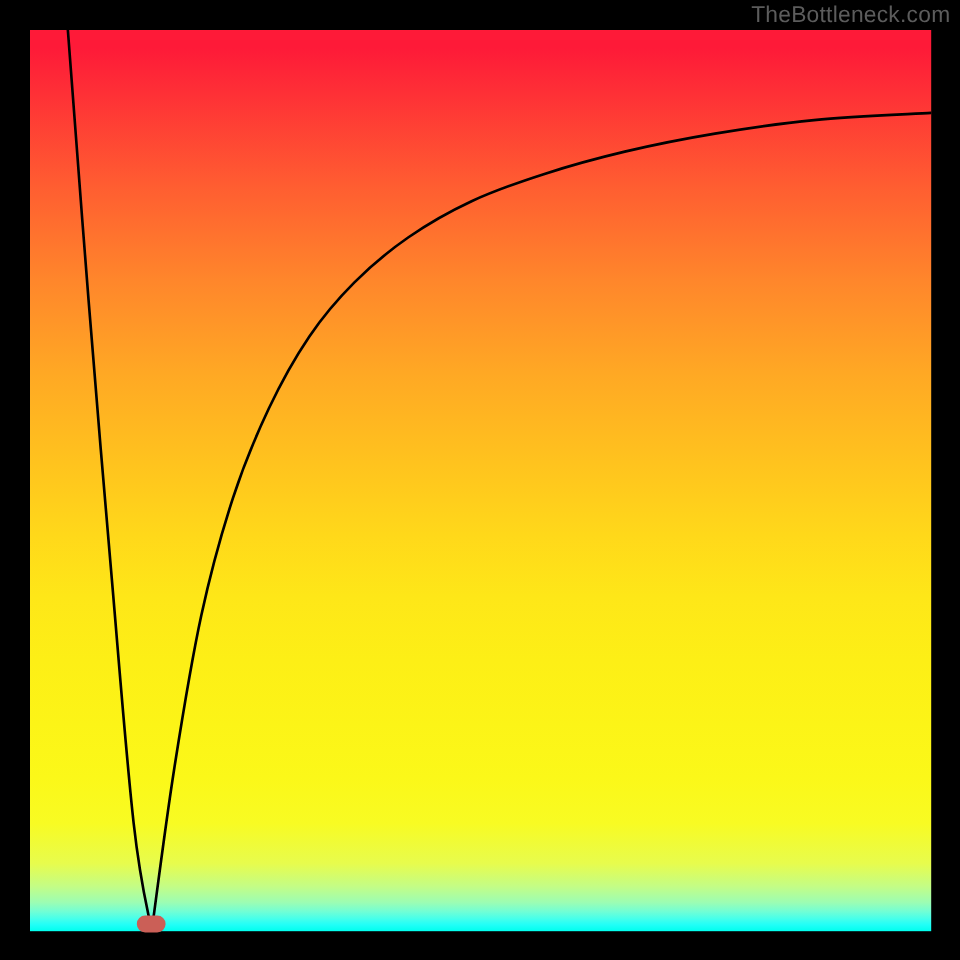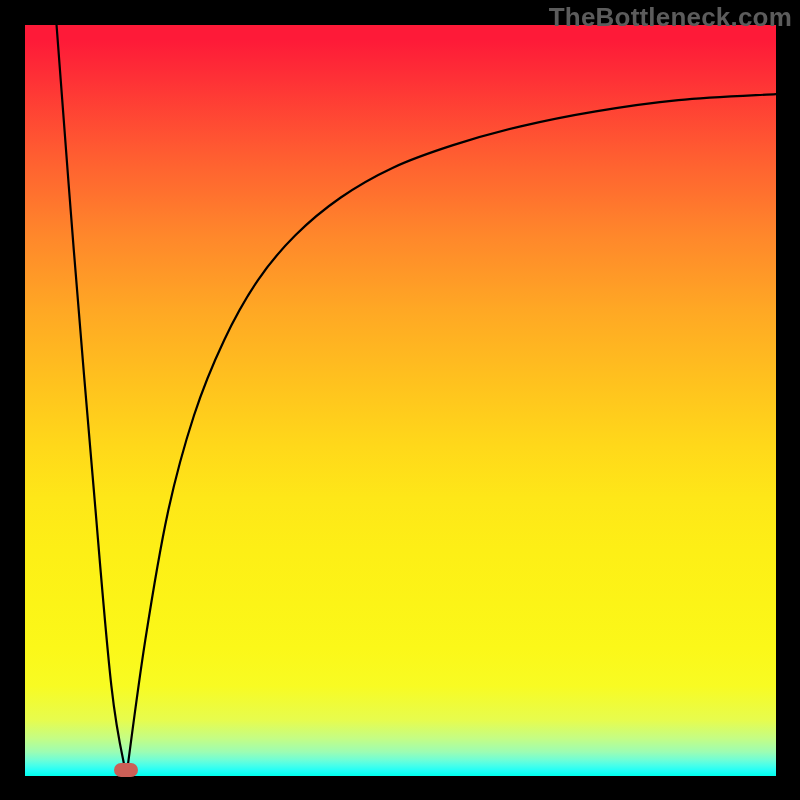--- a/index.html
+++ b/index.html
@@ -38,22 +38,22 @@
       #47ffea 98.6%,
       #20fff7 99.3%,
       #00ffee 100%
     );
   }
   .watermark {
     position: absolute;
     top: 2px;
     right: 8px;
     color: #5c5c5c;
-    font-size: 26px;
-    font-weight: 700;
+    font-size: 19px;
+    font-weight: 400;
     letter-spacing: 0.2px;
     user-select: none;
   }
   svg.curve {
     position: absolute;
     left: 25px;
     top: 25px;
     width: 751px;
     height: 751px;
     pointer-events: none;

